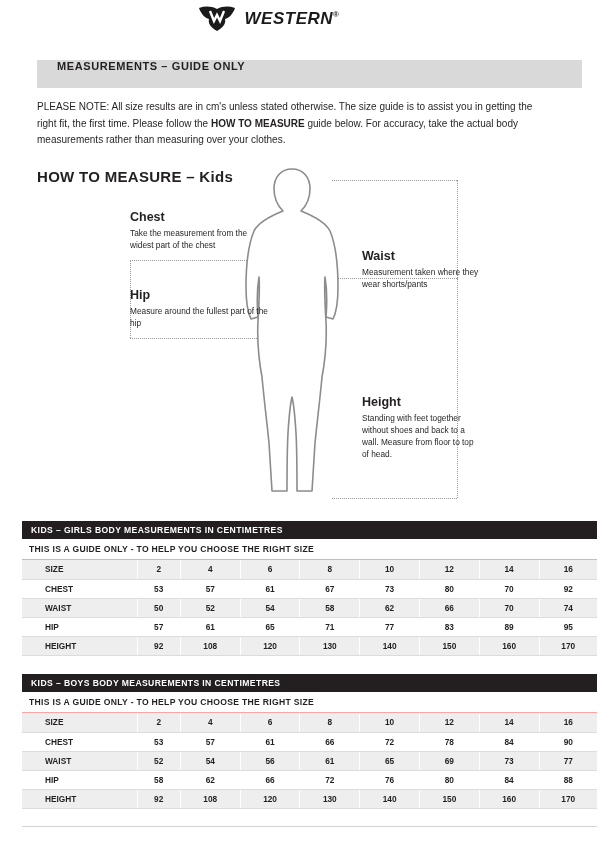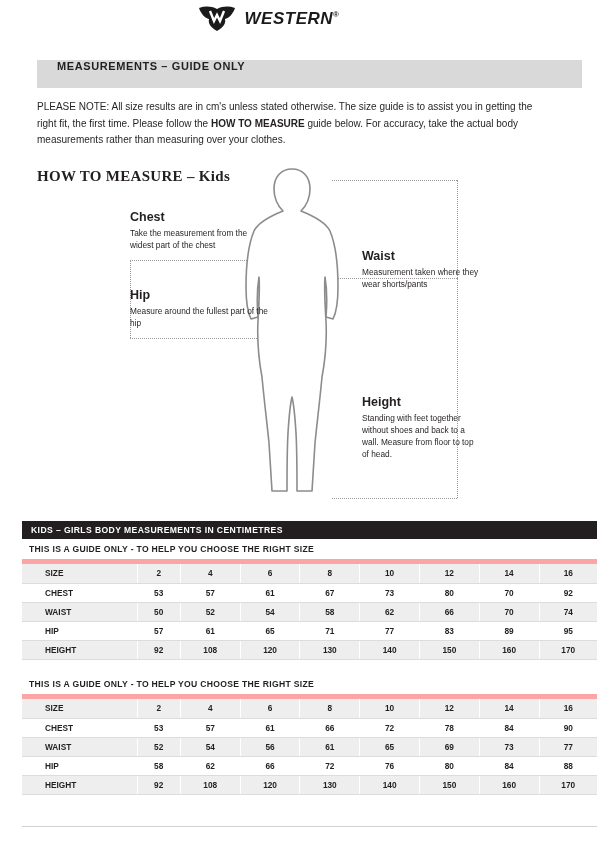--- a/index.html
+++ b/index.html
@@ -38,21 +38,21 @@
   
   .note {
     position: absolute; left: 37px; top: 99px; width: 515px;
     font-size: 10px; line-height: 1.65; color: #231f20;
   }
   .note b { font-weight: bold; }
 
   
   .howto-title {
     position: absolute; left: 37px; top: 168px;
-    font-size: 15px; font-weight: bold; letter-spacing: 0.3px; font-family: Liberation Serif, serif;
+    font-size: 15px; font-weight: bold; letter-spacing: 0.3px;
   }
 
   
   .figure-area {
     position: absolute; left: 37px; top: 160px; width: 545px; height: 345px;
   }
   .figure-svg { position: absolute; left: 200px; top: 5px; }
 
   .callout { position: absolute; }
   .callout .ctitle { font-size: 12.5px; font-weight: bold; margin-bottom: 3px; }
@@ -73,21 +73,21 @@
   .tbl-boys  { top: 674px; }
 
   .tbl-head {
     background: #231f20; color: #ffffff;
     font-size: 8.6px; font-weight: bold; letter-spacing: 0.4px;
     padding: 4px 9px;
   }
   .tbl-sub {
     background: #ffffff; color: #231f20;
     font-size: 8.6px; font-weight: bold; letter-spacing: 0.3px;
-    padding: 5px 7px; border-bottom: 5px solid #fca5a5;
+    padding: 5px 7px; border-bottom: 1px solid #fca5a5;
   }
   table { border-collapse: collapse; width: 100%; }
   table td {
     font-size: 8.3px; font-weight: bold; color: #231f20;
     height: 19px; border-bottom: 1px solid #dcdcdc;
     text-align: center;
   }
   table td.lbl {
     text-align: left; padding-left: 23px; width: 115px;
     border-right: 1px solid #ffffff;
@@ -251,20 +251,21 @@
           <td class="colcell">140</td>
           <td class="colcell">150</td>
           <td class="colcell">160</td>
           <td>170</td>
         </tr>
       </tbody>
     </table>
   </div>
 
   <div class="tbl-block tbl-boys">
+    <div class="tbl-head">KIDS – BOYS BODY MEASUREMENTS IN CENTIMETRES</div>
     <div class="tbl-sub">THIS IS A GUIDE ONLY - TO HELP YOU CHOOSE THE RIGHT SIZE</div>
     <table>
       <tbody>
         <tr class="shade">
           <td class="lbl colcell">SIZE</td>
           <td class="colcell">2</td>
           <td class="colcell">4</td>
           <td class="colcell">6</td>
           <td class="colcell">8</td>
           <td class="colcell">10</td>

